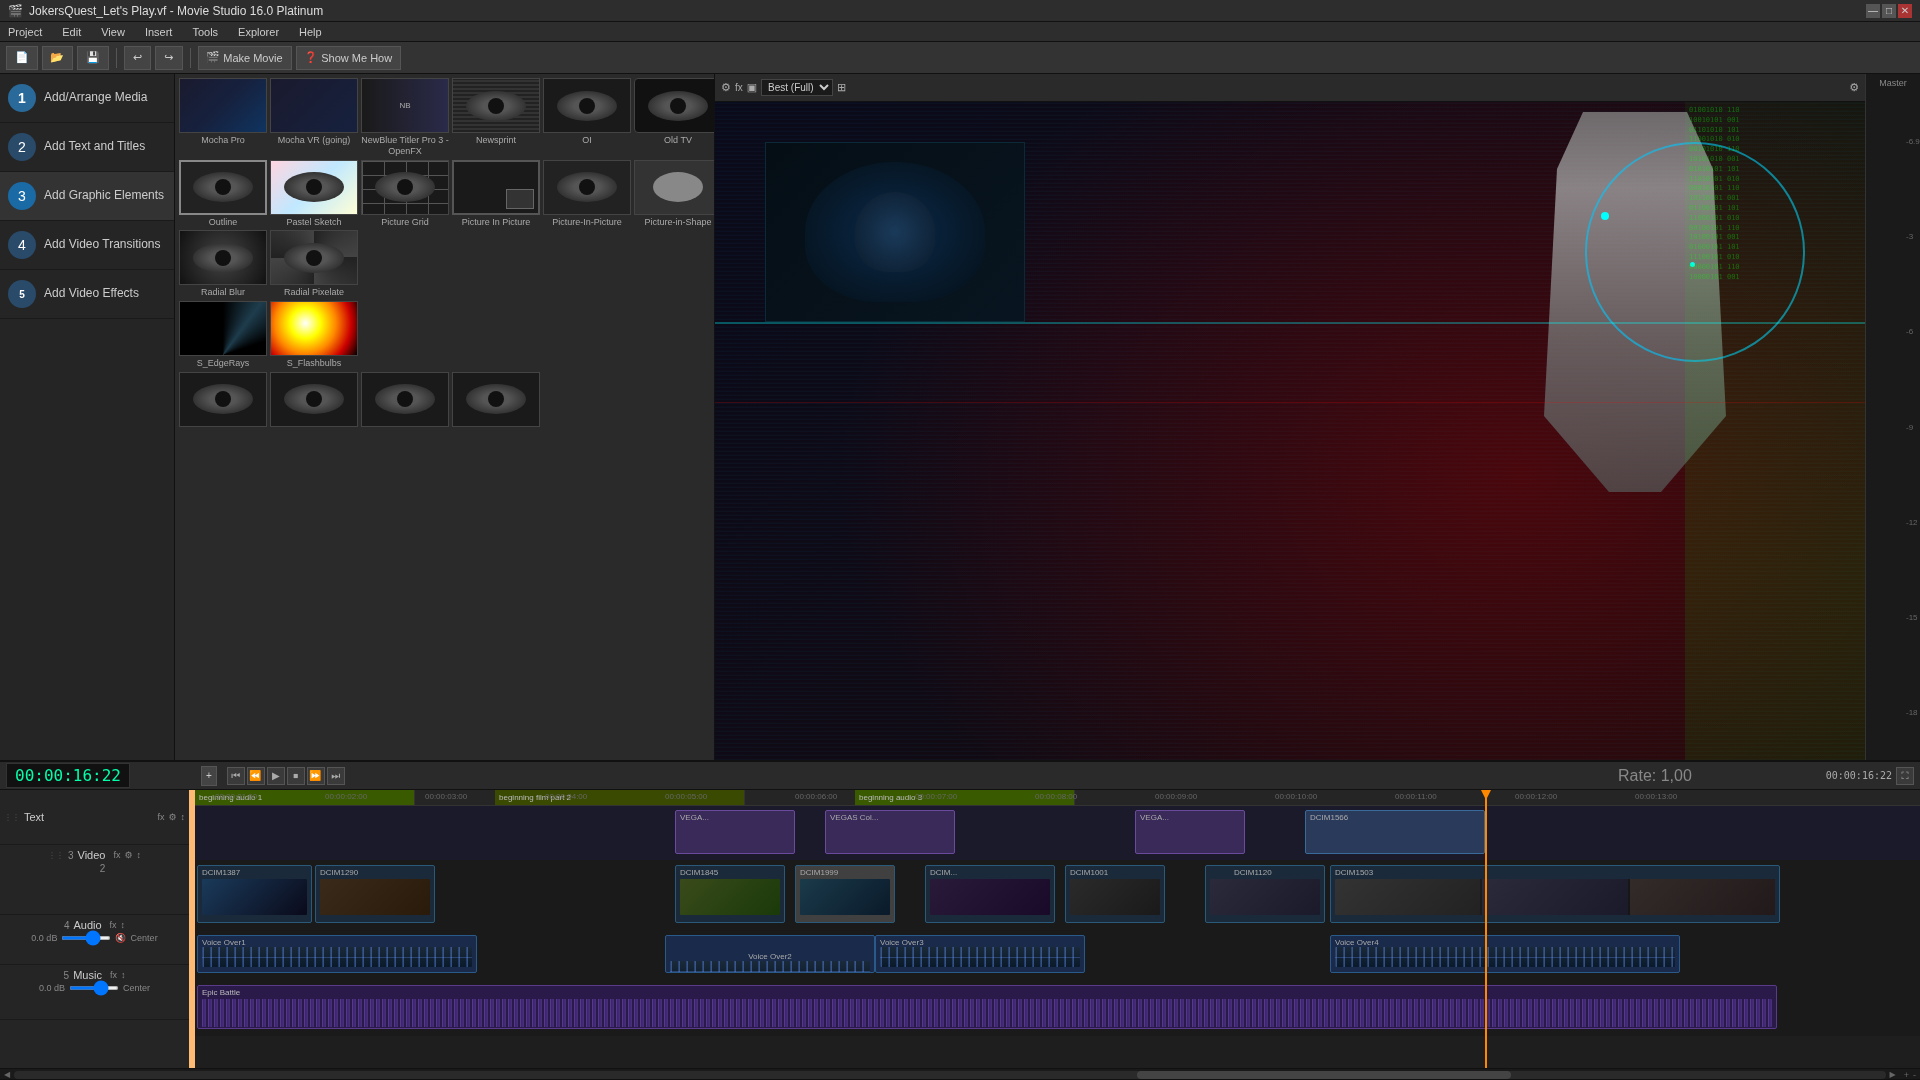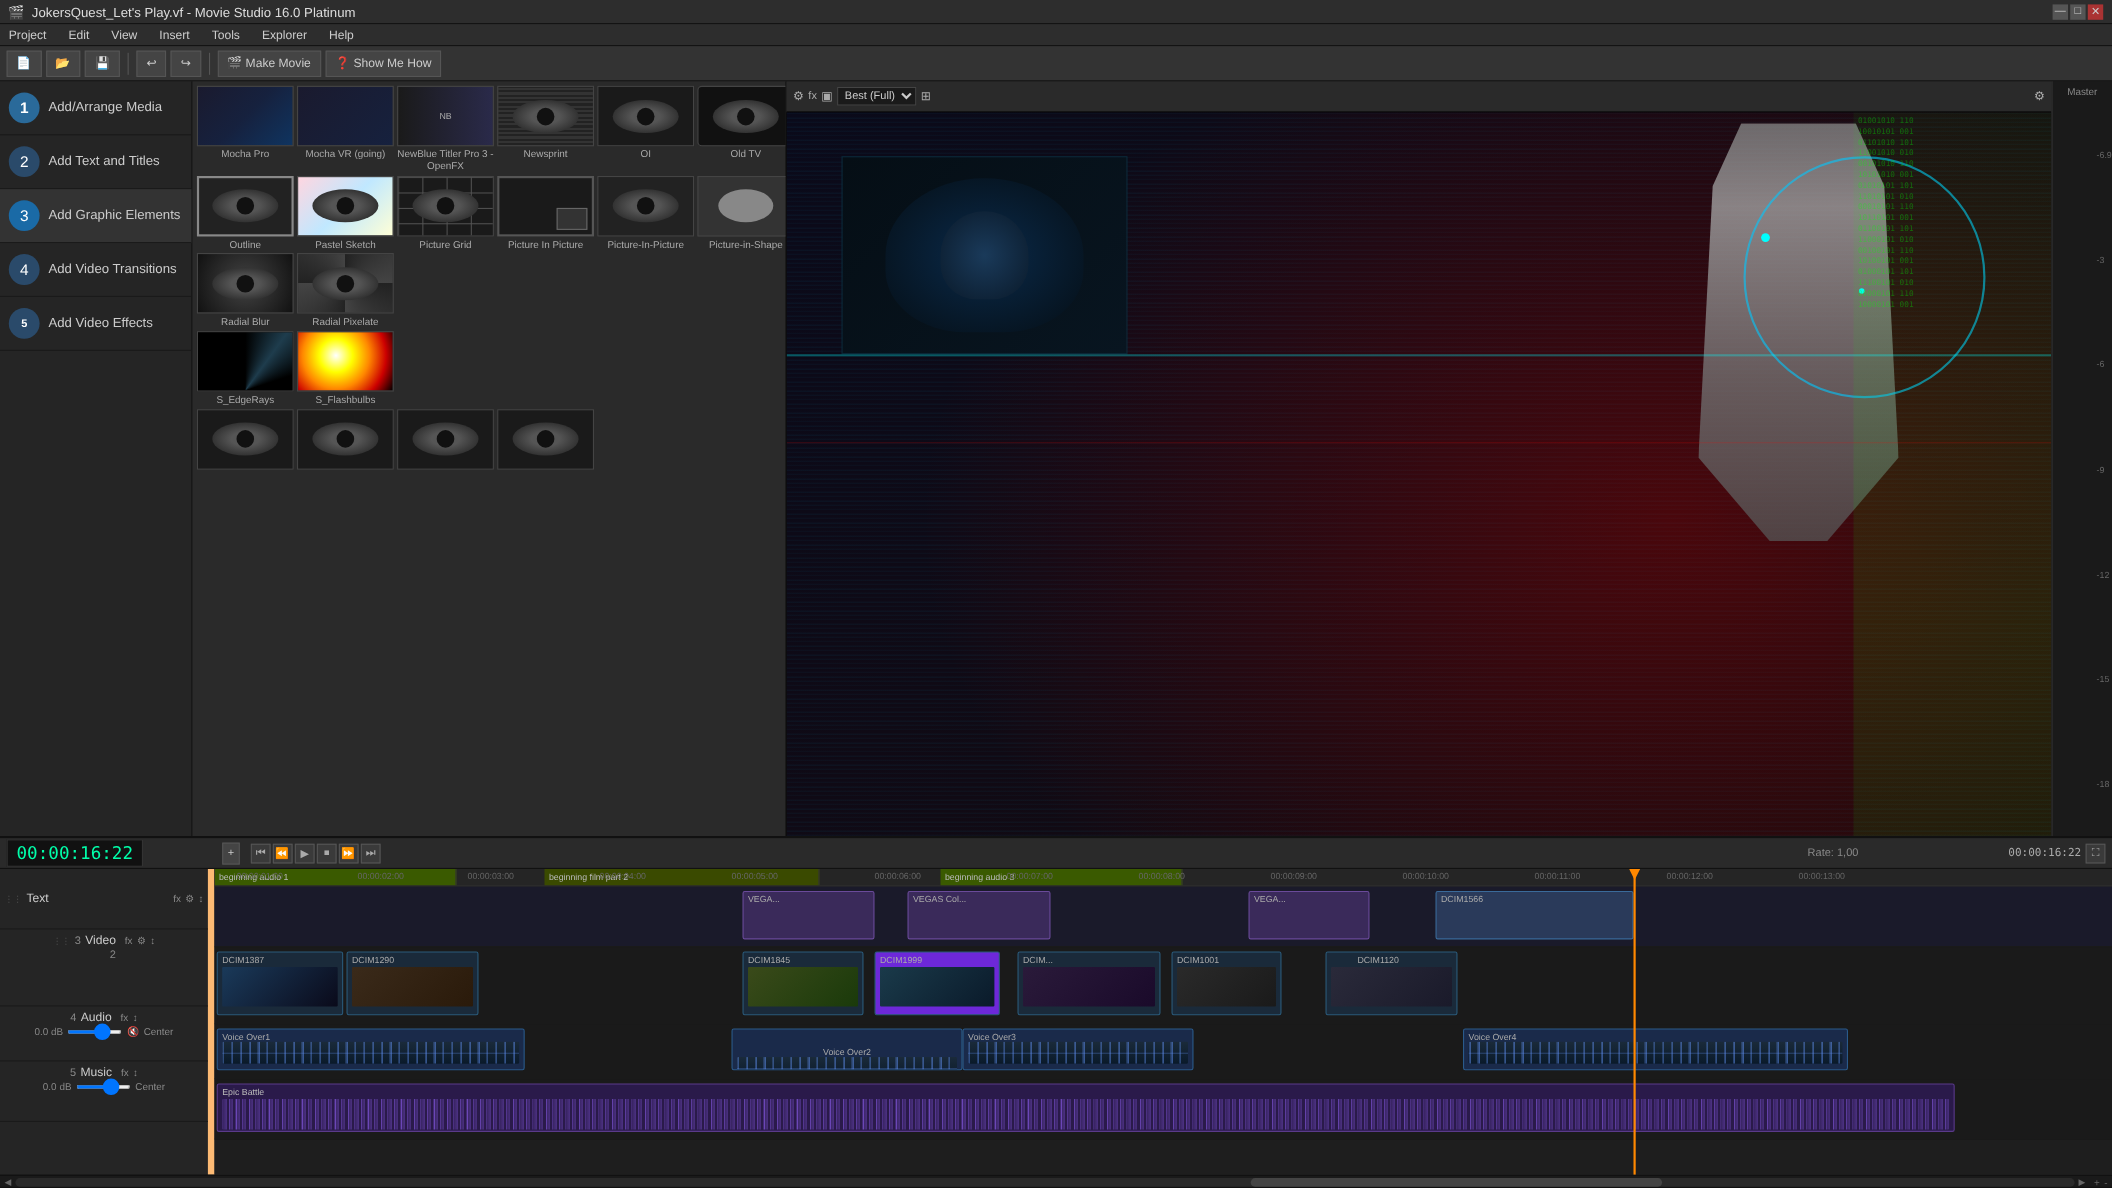--- a/index.html
+++ b/index.html
@@ -504,21 +504,21 @@
 
     <div style="display:flex;gap:2px;margin:0 6px;">
       <button class="preview-ctrl-btn" style="width:18px;height:18px;font-size:10px;">⏮</button>
       <button class="preview-ctrl-btn" style="width:18px;height:18px;font-size:10px;">⏪</button>
       <button class="preview-ctrl-btn" style="width:18px;height:18px;font-size:10px;">▶</button>
       <button class="preview-ctrl-btn" style="width:18px;height:18px;font-size:10px;">⏹</button>
       <button class="preview-ctrl-btn" style="width:18px;height:18px;font-size:10px;">⏩</button>
       <button class="preview-ctrl-btn" style="width:18px;height:18px;font-size:10px;">⏭</button>
     </div>
     <span style="flex:1"></span>
-    <span style="font-size:10px;color:#888;">Rate: 1,00</span>
+    <span style="font-size:16px;color:#888;">Rate: 1,00</span>
     <span style="flex:0.1"></span>
     <span style="font-size:10px;color:#aaa;font-family:monospace;">00:00:16:22</span>
     <button class="preview-ctrl-btn" style="width:18px;height:18px;font-size:10px;">⛶</button>
   </div>
 
   <div id="timeline-content" style="display:flex;flex:1;overflow:hidden;">
 
     <div id="track-headers" style="width:195px;background:#252525;border-right:6px solid #fdba74;display:flex;flex-direction:column;flex-shrink:0;">
 
       <div class="track-header track-text" style="height:55px;border-bottom:1px solid #1a1a1a;display:flex;align-items:center;padding:4px;gap:4px;">
@@ -617,35 +617,43 @@
           <div style="width:100%;height:36px;background:#0a1a2a;border-radius:1px;margin-top:2px;background:linear-gradient(135deg,#1a3a5a,#0a0a1a);"></div>
         </div>
         <div class="timeline-clip" style="left:120px;top:4px;width:120px;height:58px;background:#1a2a3a;border-color:#2a5a7a;font-size:8px;padding:2px 4px;">
           <div style="font-size:8px;color:#aaa;">DCIM1290</div>
           <div style="width:100%;height:36px;background:linear-gradient(135deg,#3a2a1a,#2a1a0a);border-radius:1px;margin-top:2px;"></div>
         </div>
         <div class="timeline-clip" style="left:480px;top:4px;width:110px;height:58px;background:#1a2a3a;border-color:#2a5a7a;font-size:8px;padding:2px 4px;">
           <div style="font-size:8px;color:#aaa;">DCIM1845</div>
           <div style="width:100%;height:36px;background:linear-gradient(135deg,#3a4a1a,#1a3a0a);border-radius:1px;margin-top:2px;"></div>
         </div>
-        <div class="timeline-clip" style="left:600px;top:4px;width:114px;height:58px;background:#6d28d9;border-color:#2a5a7a;font-size:8px;padding:2px 4px;">
+        <div class="timeline-clip" style="left:600px;top:4px;width:100px;height:58px;background:#404040;border-color:#2a5a7a;font-size:8px;padding:2px 4px;">
           <div style="font-size:8px;color:#aaa;">DCIM1999</div>
           <div style="width:100%;height:36px;background:linear-gradient(135deg,#1a3a4a,#0a1a2a);border-radius:1px;margin-top:2px;"></div>
         </div>
         <div class="timeline-clip" style="left:730px;top:4px;width:130px;height:58px;background:#1a2a3a;border-color:#2a5a7a;font-size:8px;padding:2px 4px;">
           <div style="font-size:8px;color:#aaa;">DCIM...</div>
           <div style="width:100%;height:36px;background:linear-gradient(135deg,#2a1a3a,#1a0a2a);border-radius:1px;margin-top:2px;"></div>
         </div>
         <div class="timeline-clip" style="left:870px;top:4px;width:100px;height:58px;background:#1a2a3a;border-color:#2a5a7a;font-size:8px;padding:2px 4px;">
           <div style="font-size:8px;color:#aaa;">DCIM1001</div>
           <div style="width:100%;height:36px;background:linear-gradient(135deg,#2a2a2a,#1a1a1a);border-radius:1px;margin-top:2px;"></div>
         </div>
         <div class="timeline-clip" style="left:1010px;top:4px;width:120px;height:58px;background:#1a2a3a;border-color:#2a5a7a;font-size:8px;padding:2px 4px;">
           <div style="font-size:8px;color:#aaa;margin-left:24px;">DCIM1120</div>
           <div style="width:100%;height:36px;background:linear-gradient(135deg,#2a2a3a,#1a1a2a);border-radius:1px;margin-top:2px;"></div>
+        </div>
+        <div class="timeline-clip" style="left:1135px;top:4px;width:450px;height:58px;background:#1a2a3a;border-color:#2a5a7a;font-size:8px;padding:2px 4px;">
+          <div style="font-size:8px;color:#aaa;">DCIM1503</div>
+          <div style="width:100%;height:36px;background:linear-gradient(135deg,#222,#111);border-radius:1px;margin-top:2px;display:flex;gap:2px;overflow:hidden;">
+            <div style="flex:1;background:linear-gradient(135deg,#333,#222);"></div>
+            <div style="flex:1;background:linear-gradient(135deg,#2a2a3a,#1a1a2a);"></div>
+            <div style="flex:1;background:linear-gradient(135deg,#332a2a,#221a1a);"></div>
+          </div>
         </div>
       </div>
 
       <div style="height:50px;border-bottom:1px solid #1a1a1a;position:relative;background:#1a1a1a;min-width:1600px;overflow:hidden;">
         <div class="timeline-clip timeline-clip-audio" style="left:2px;top:4px;width:280px;height:38px;background:#1a2a4a;border-color:#2a5a8a;font-size:8px;padding:2px 4px;">
           <div style="font-size:8px;color:#aaa;">Voice Over1</div>
           <div class="waveform" style="height:20px;background:linear-gradient(180deg,#1a2a3a,#0a1a2a);border-radius:1px;overflow:hidden;position:relative;">
             <div style="position:absolute;top:0;left:0;right:0;bottom:0;background:repeating-linear-gradient(90deg,rgba(100,150,255,0.2) 0px,rgba(100,150,255,0.5) 2px,transparent 2px,transparent 8px);"></div>
           </div>
         </div>

